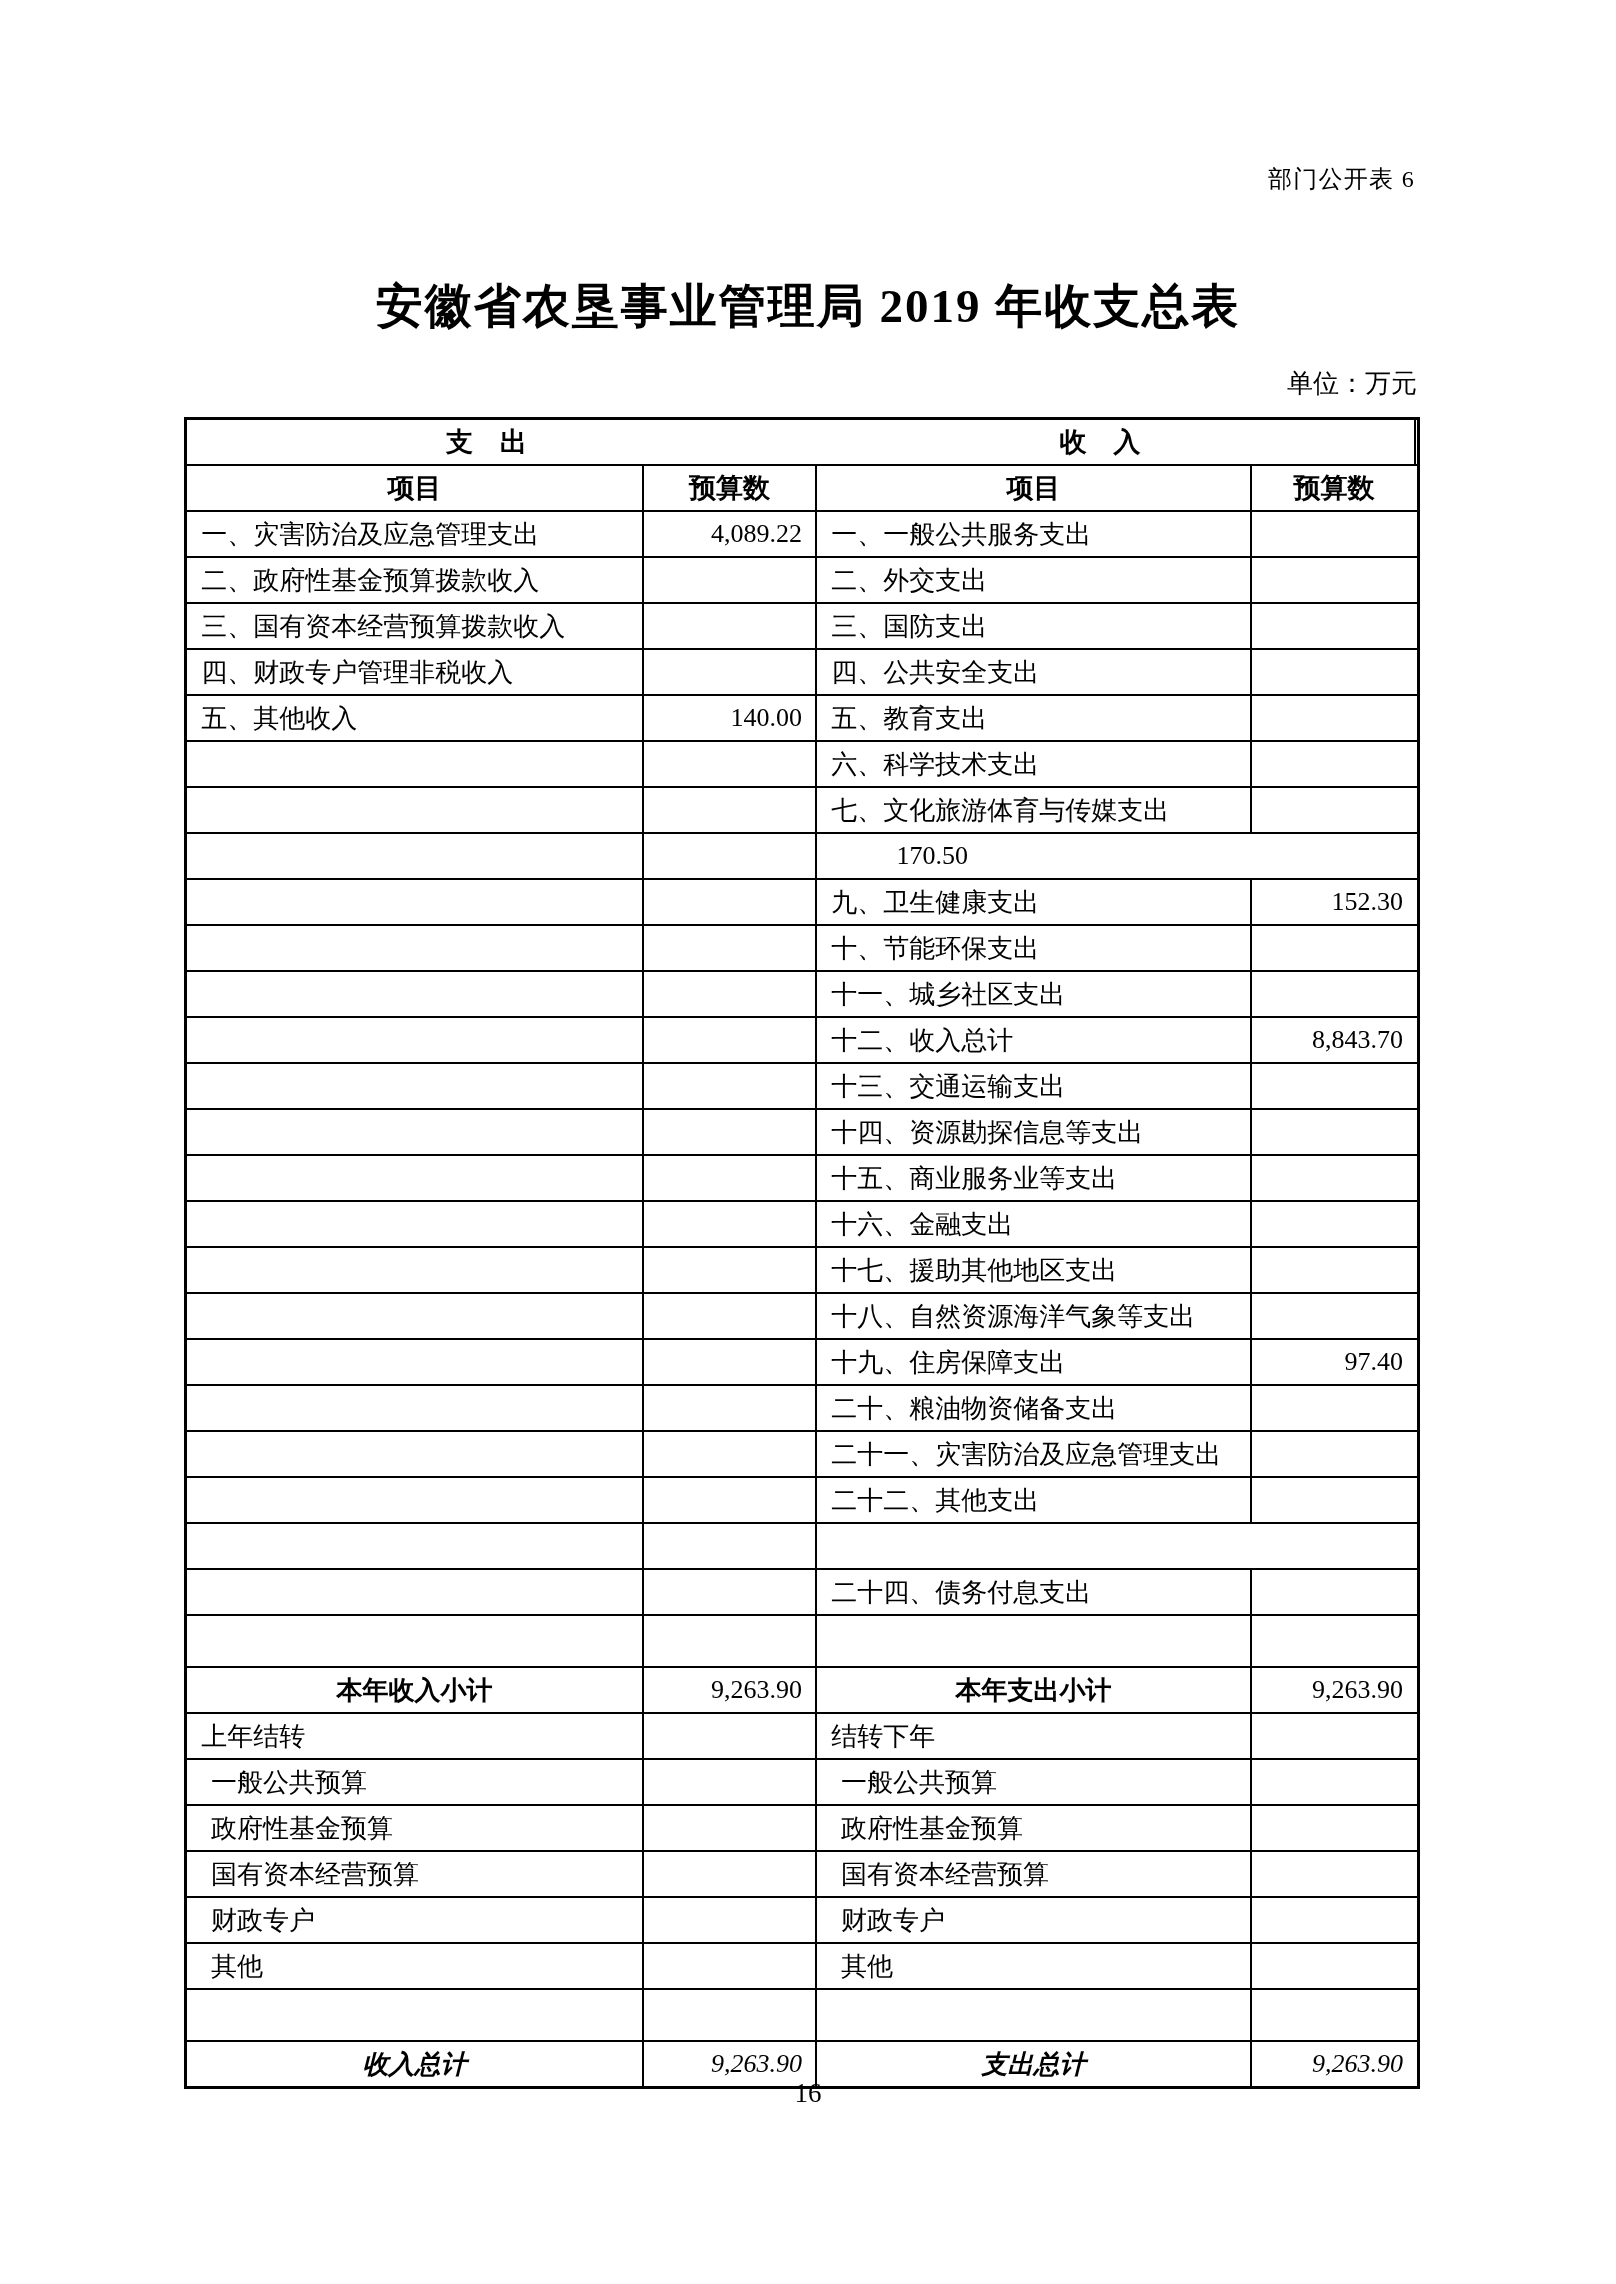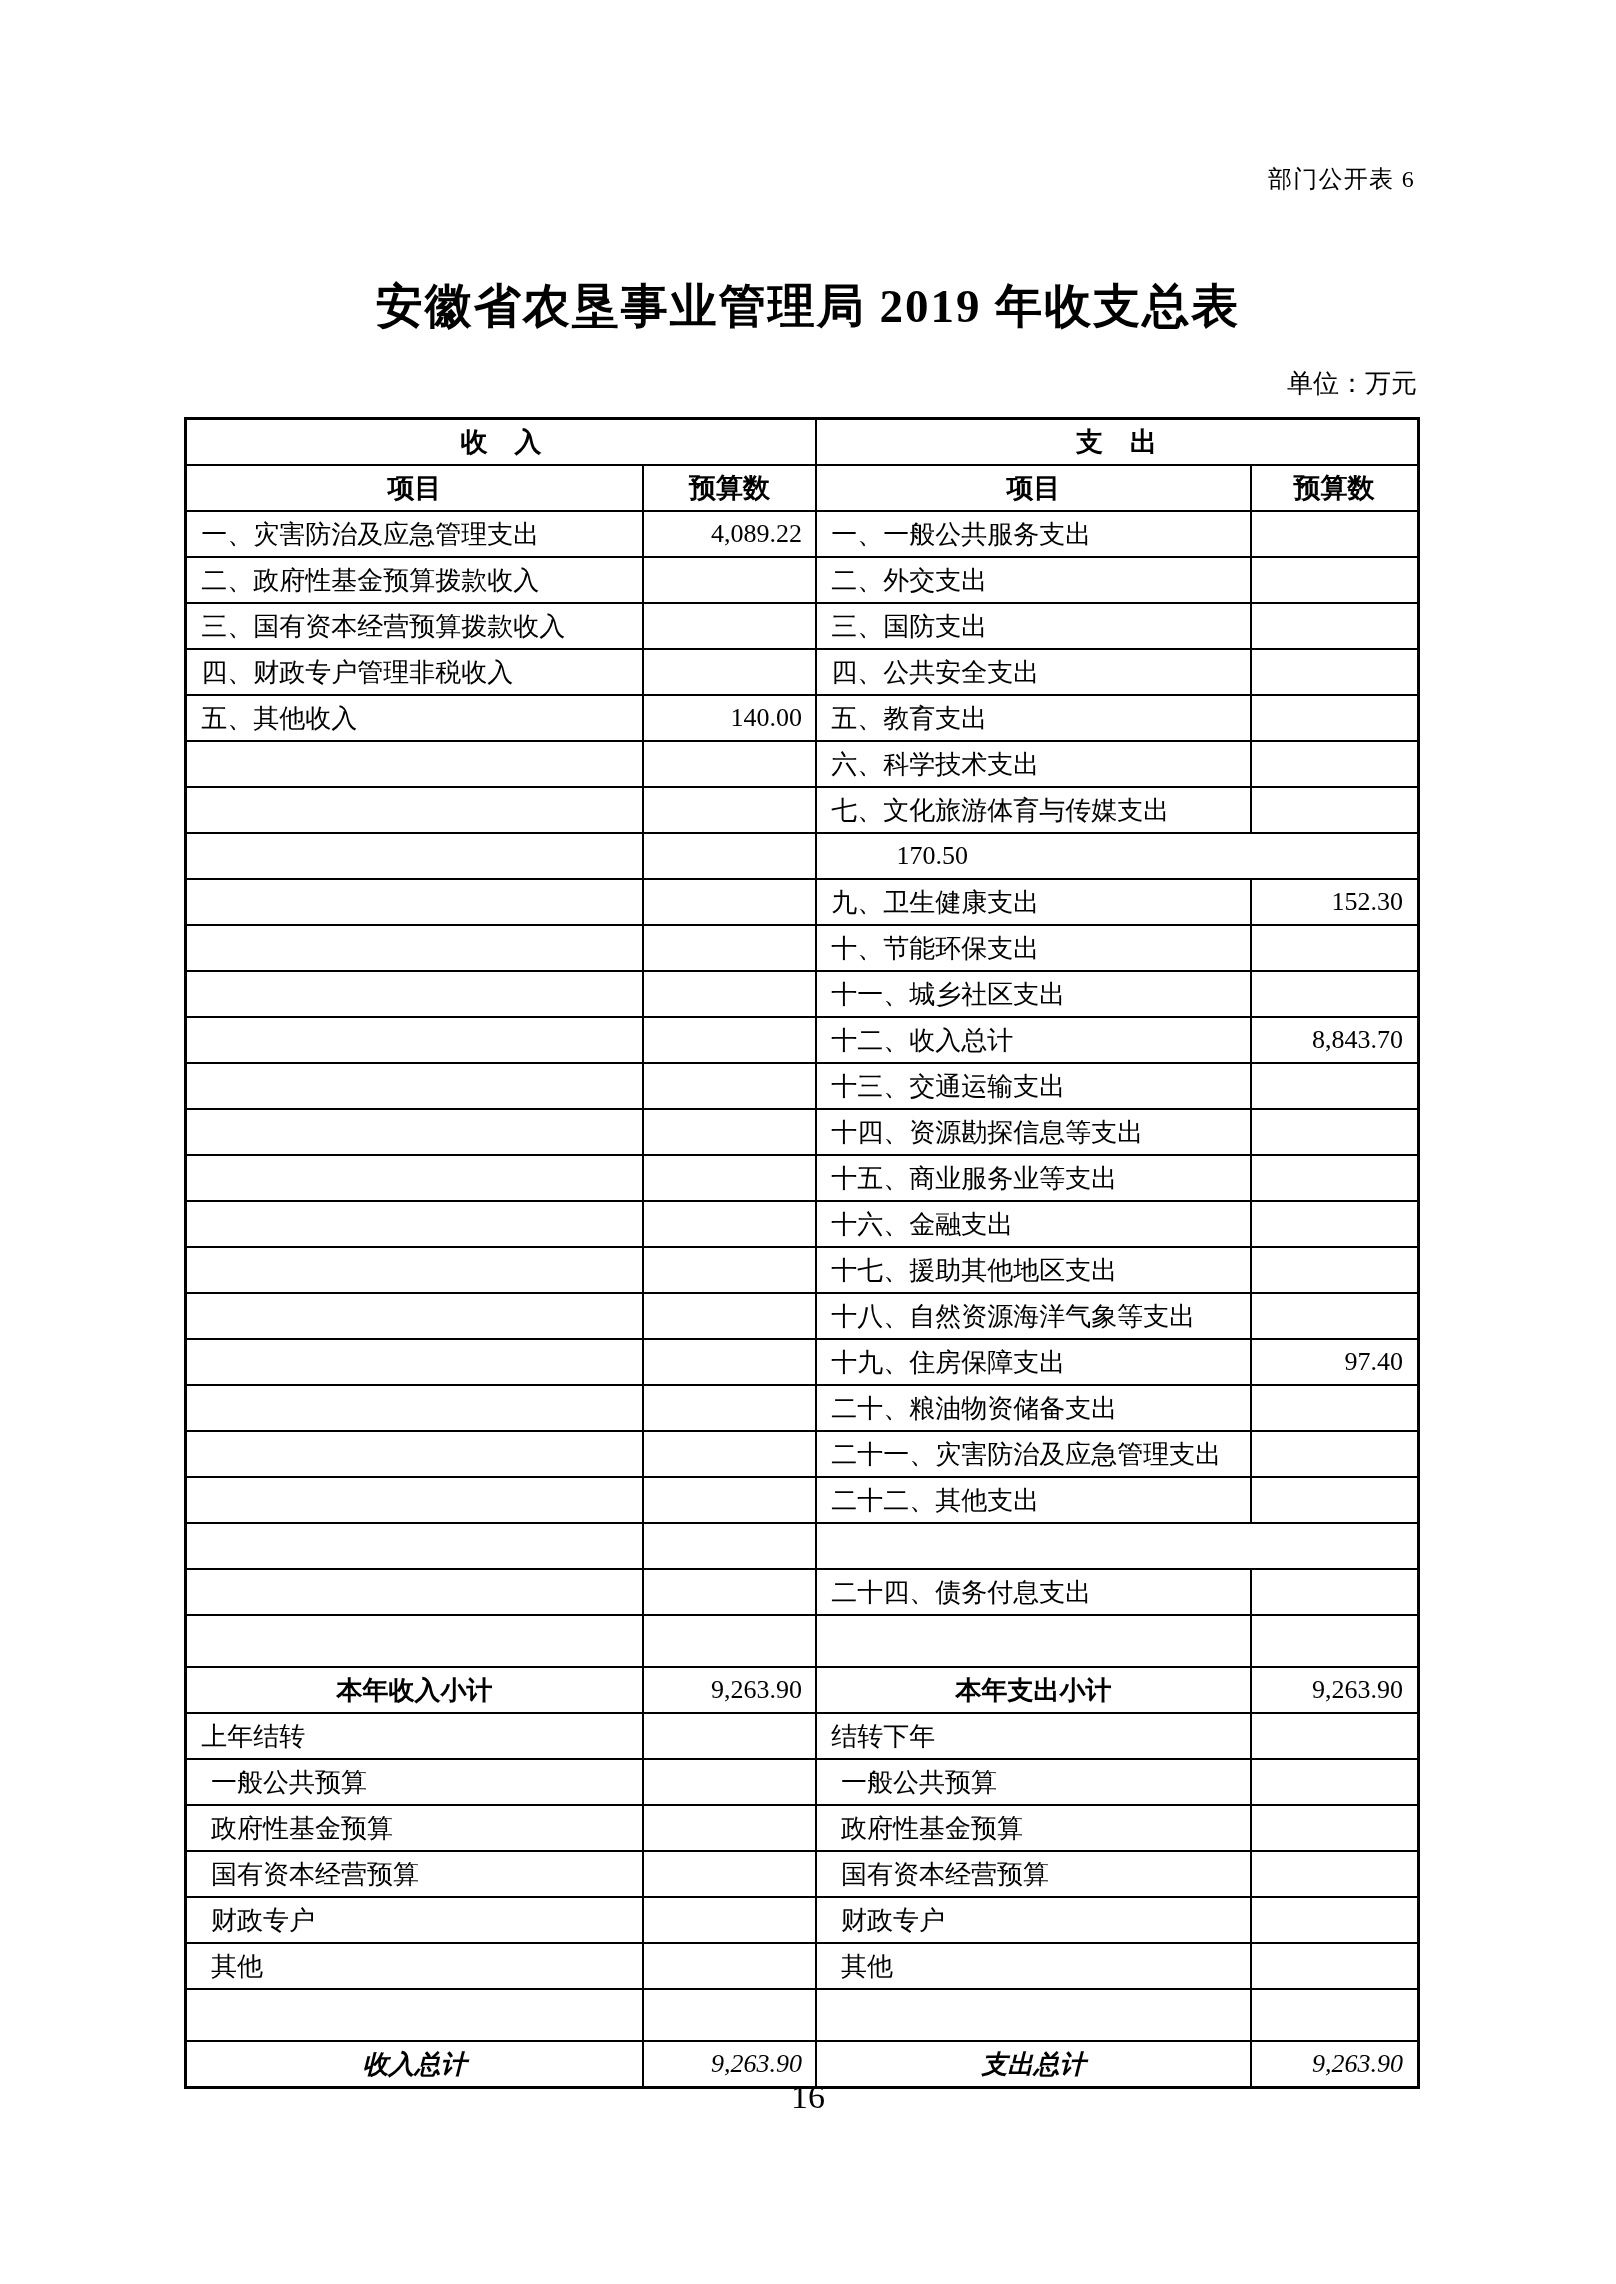--- a/index.html
+++ b/index.html
@@ -66,39 +66,39 @@
   .c-item { justify-content: flex-start; padding-left: 14.3px; }
   .c-amt  { justify-content: flex-end; padding-right: 13px; }
   
   .row[data-style="sub"] .c-item { padding-left: 24px; }
   .row[data-style="subtotal"] .c-item,
   .row[data-style="total"] .c-item {
     justify-content: center; padding-left: 0; font-weight: bold;
   }
   .page-number {
     position: absolute; top: 2078px; left: 0; width: 100%;
-    text-align: center; font-size: 34px;
+    text-align: center; font-size: 27px;
   }
 </style>
 </head>
 <body>
 
 <div class="page">
 
   <div class="corner-label">部门公开表 6</div>
 
   <h1 class="doc-title">安徽省农垦事业管理局 2019 年收支总表</h1>
 
   <div class="unit-label">单位：万元</div>
 
   <div class="budget-table">
 
     <div class="row head">
+      <div class="cell th g2 last">支　出</div>
       <div class="cell th g1">收　入</div>
-      <div class="cell th g2 last">支　出</div>
     </div>
 
     <div class="row head">
       <div class="cell th c1">项目</div>
       <div class="cell th c2">预算数</div>
       <div class="cell th c3">项目</div>
       <div class="cell th c4 last">预算数</div>
     </div>
 
     <div data-repeat="table.rows">

